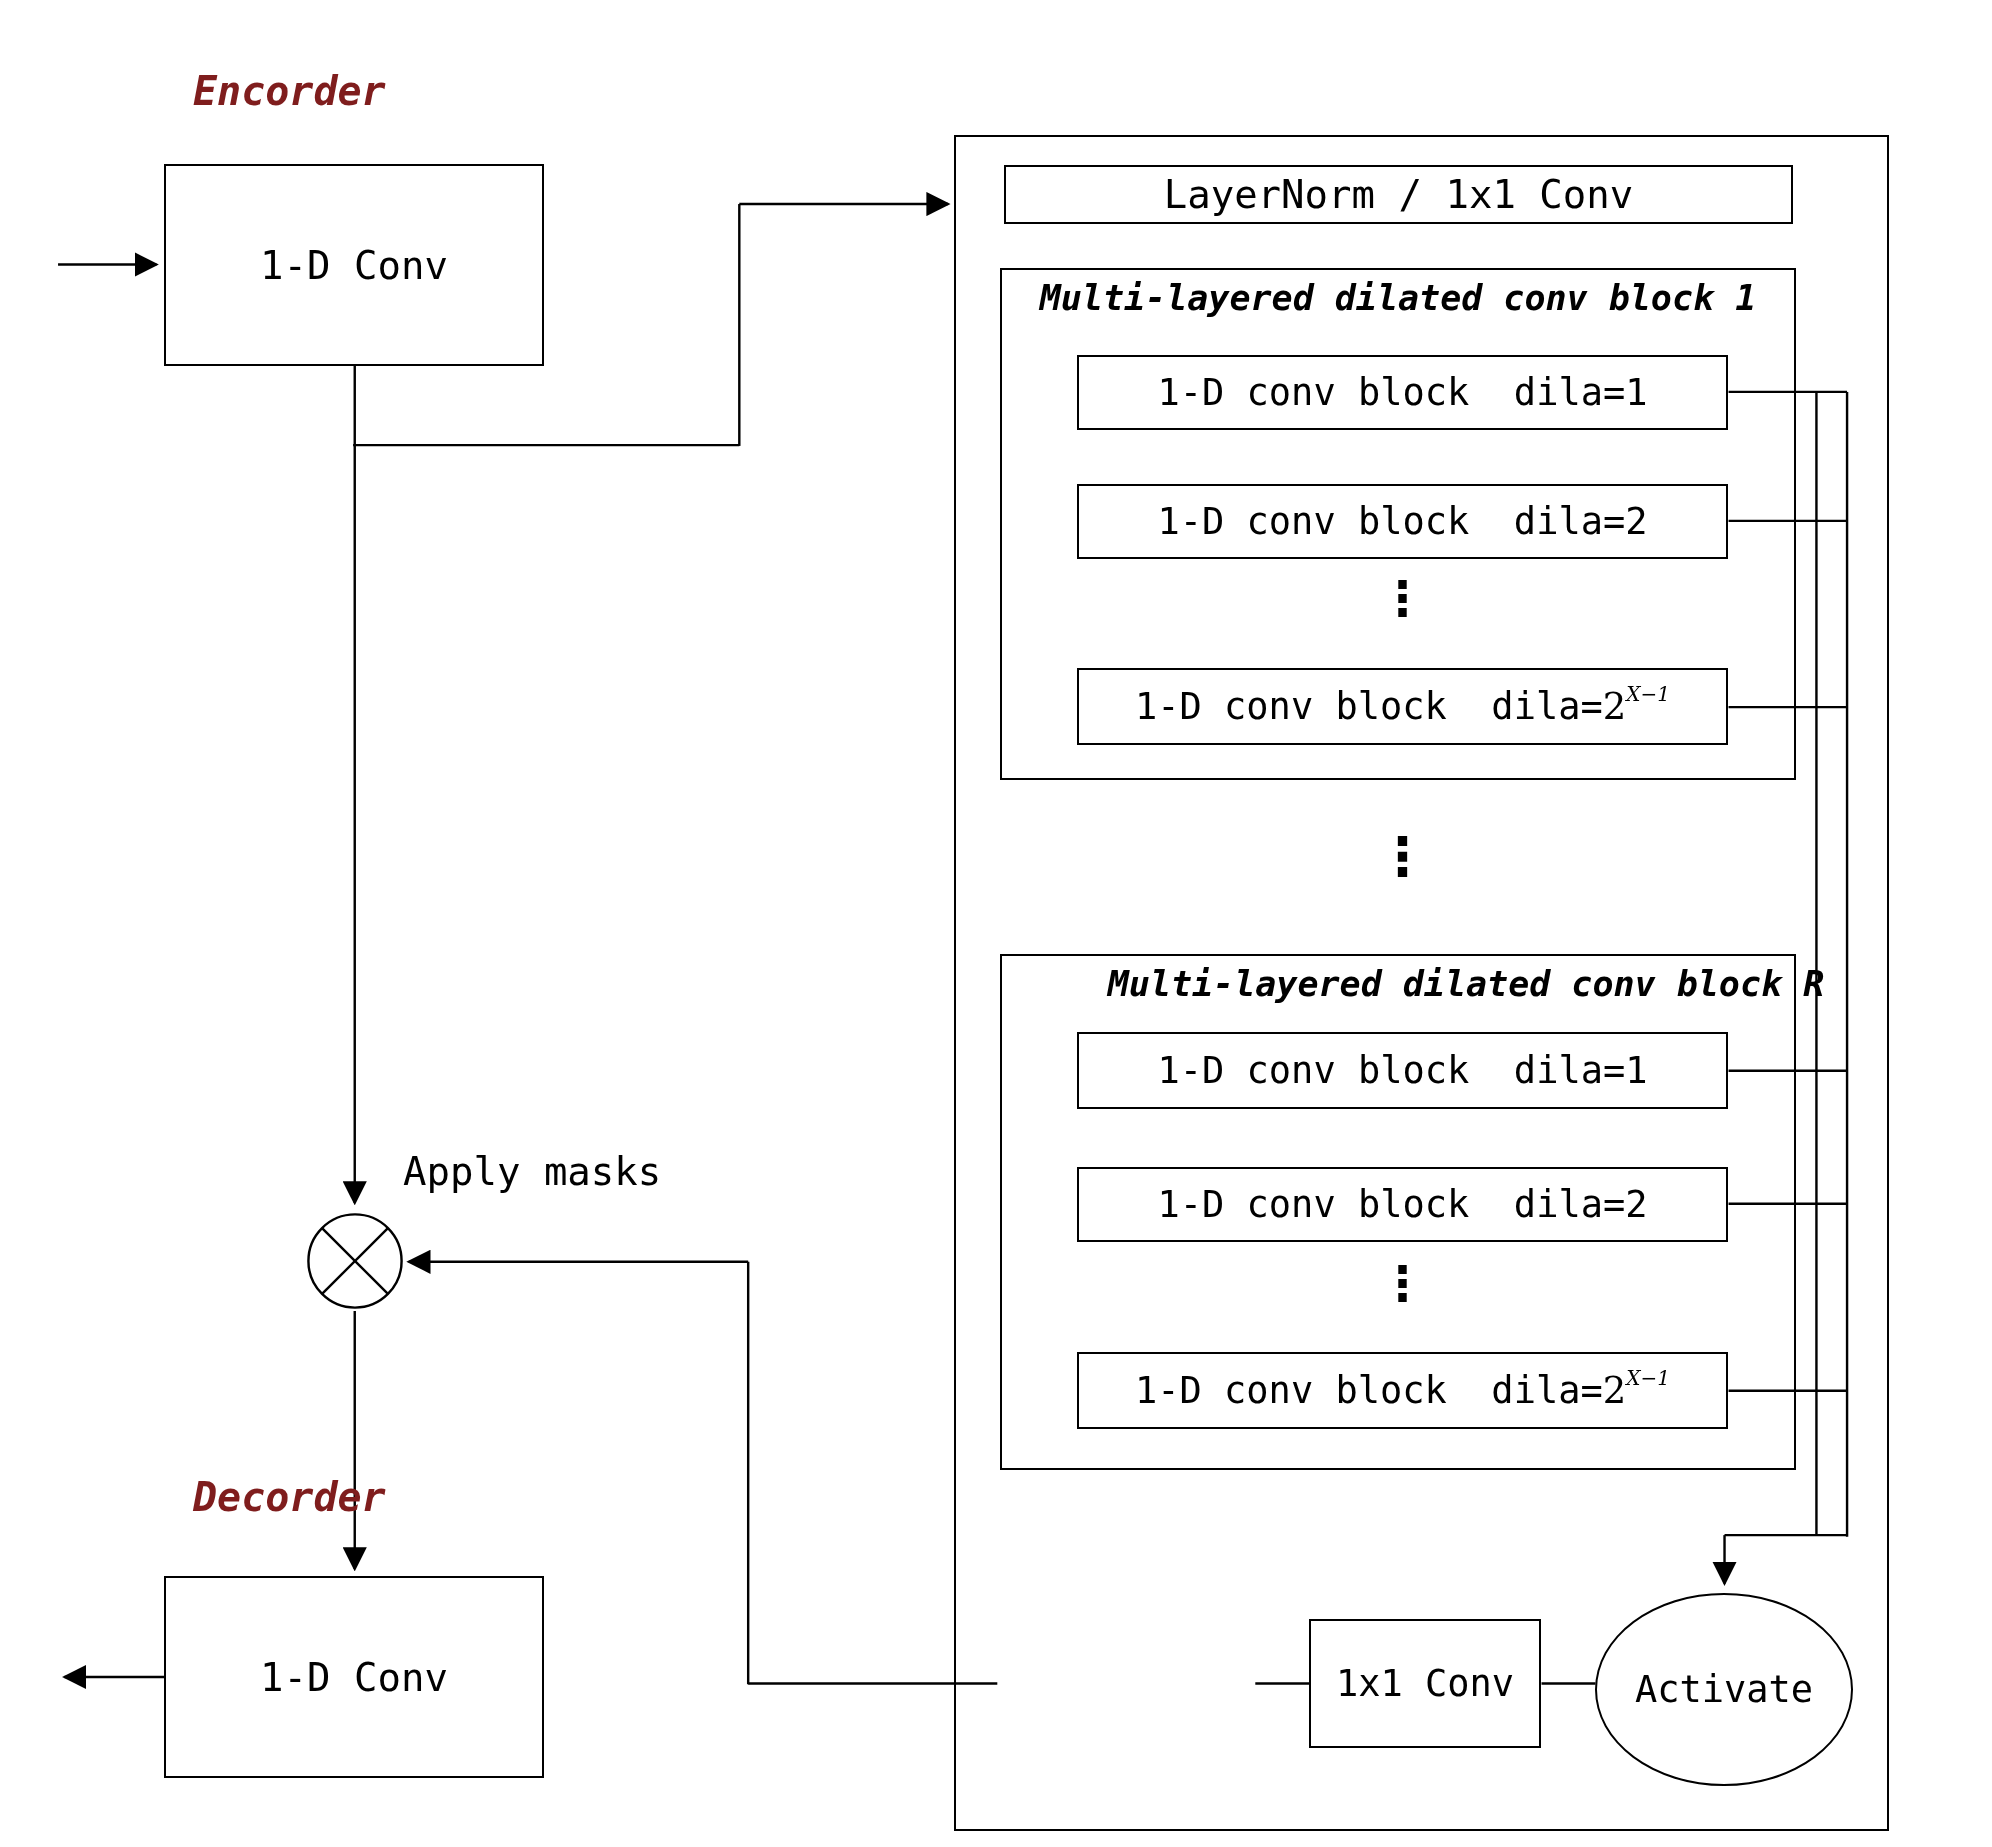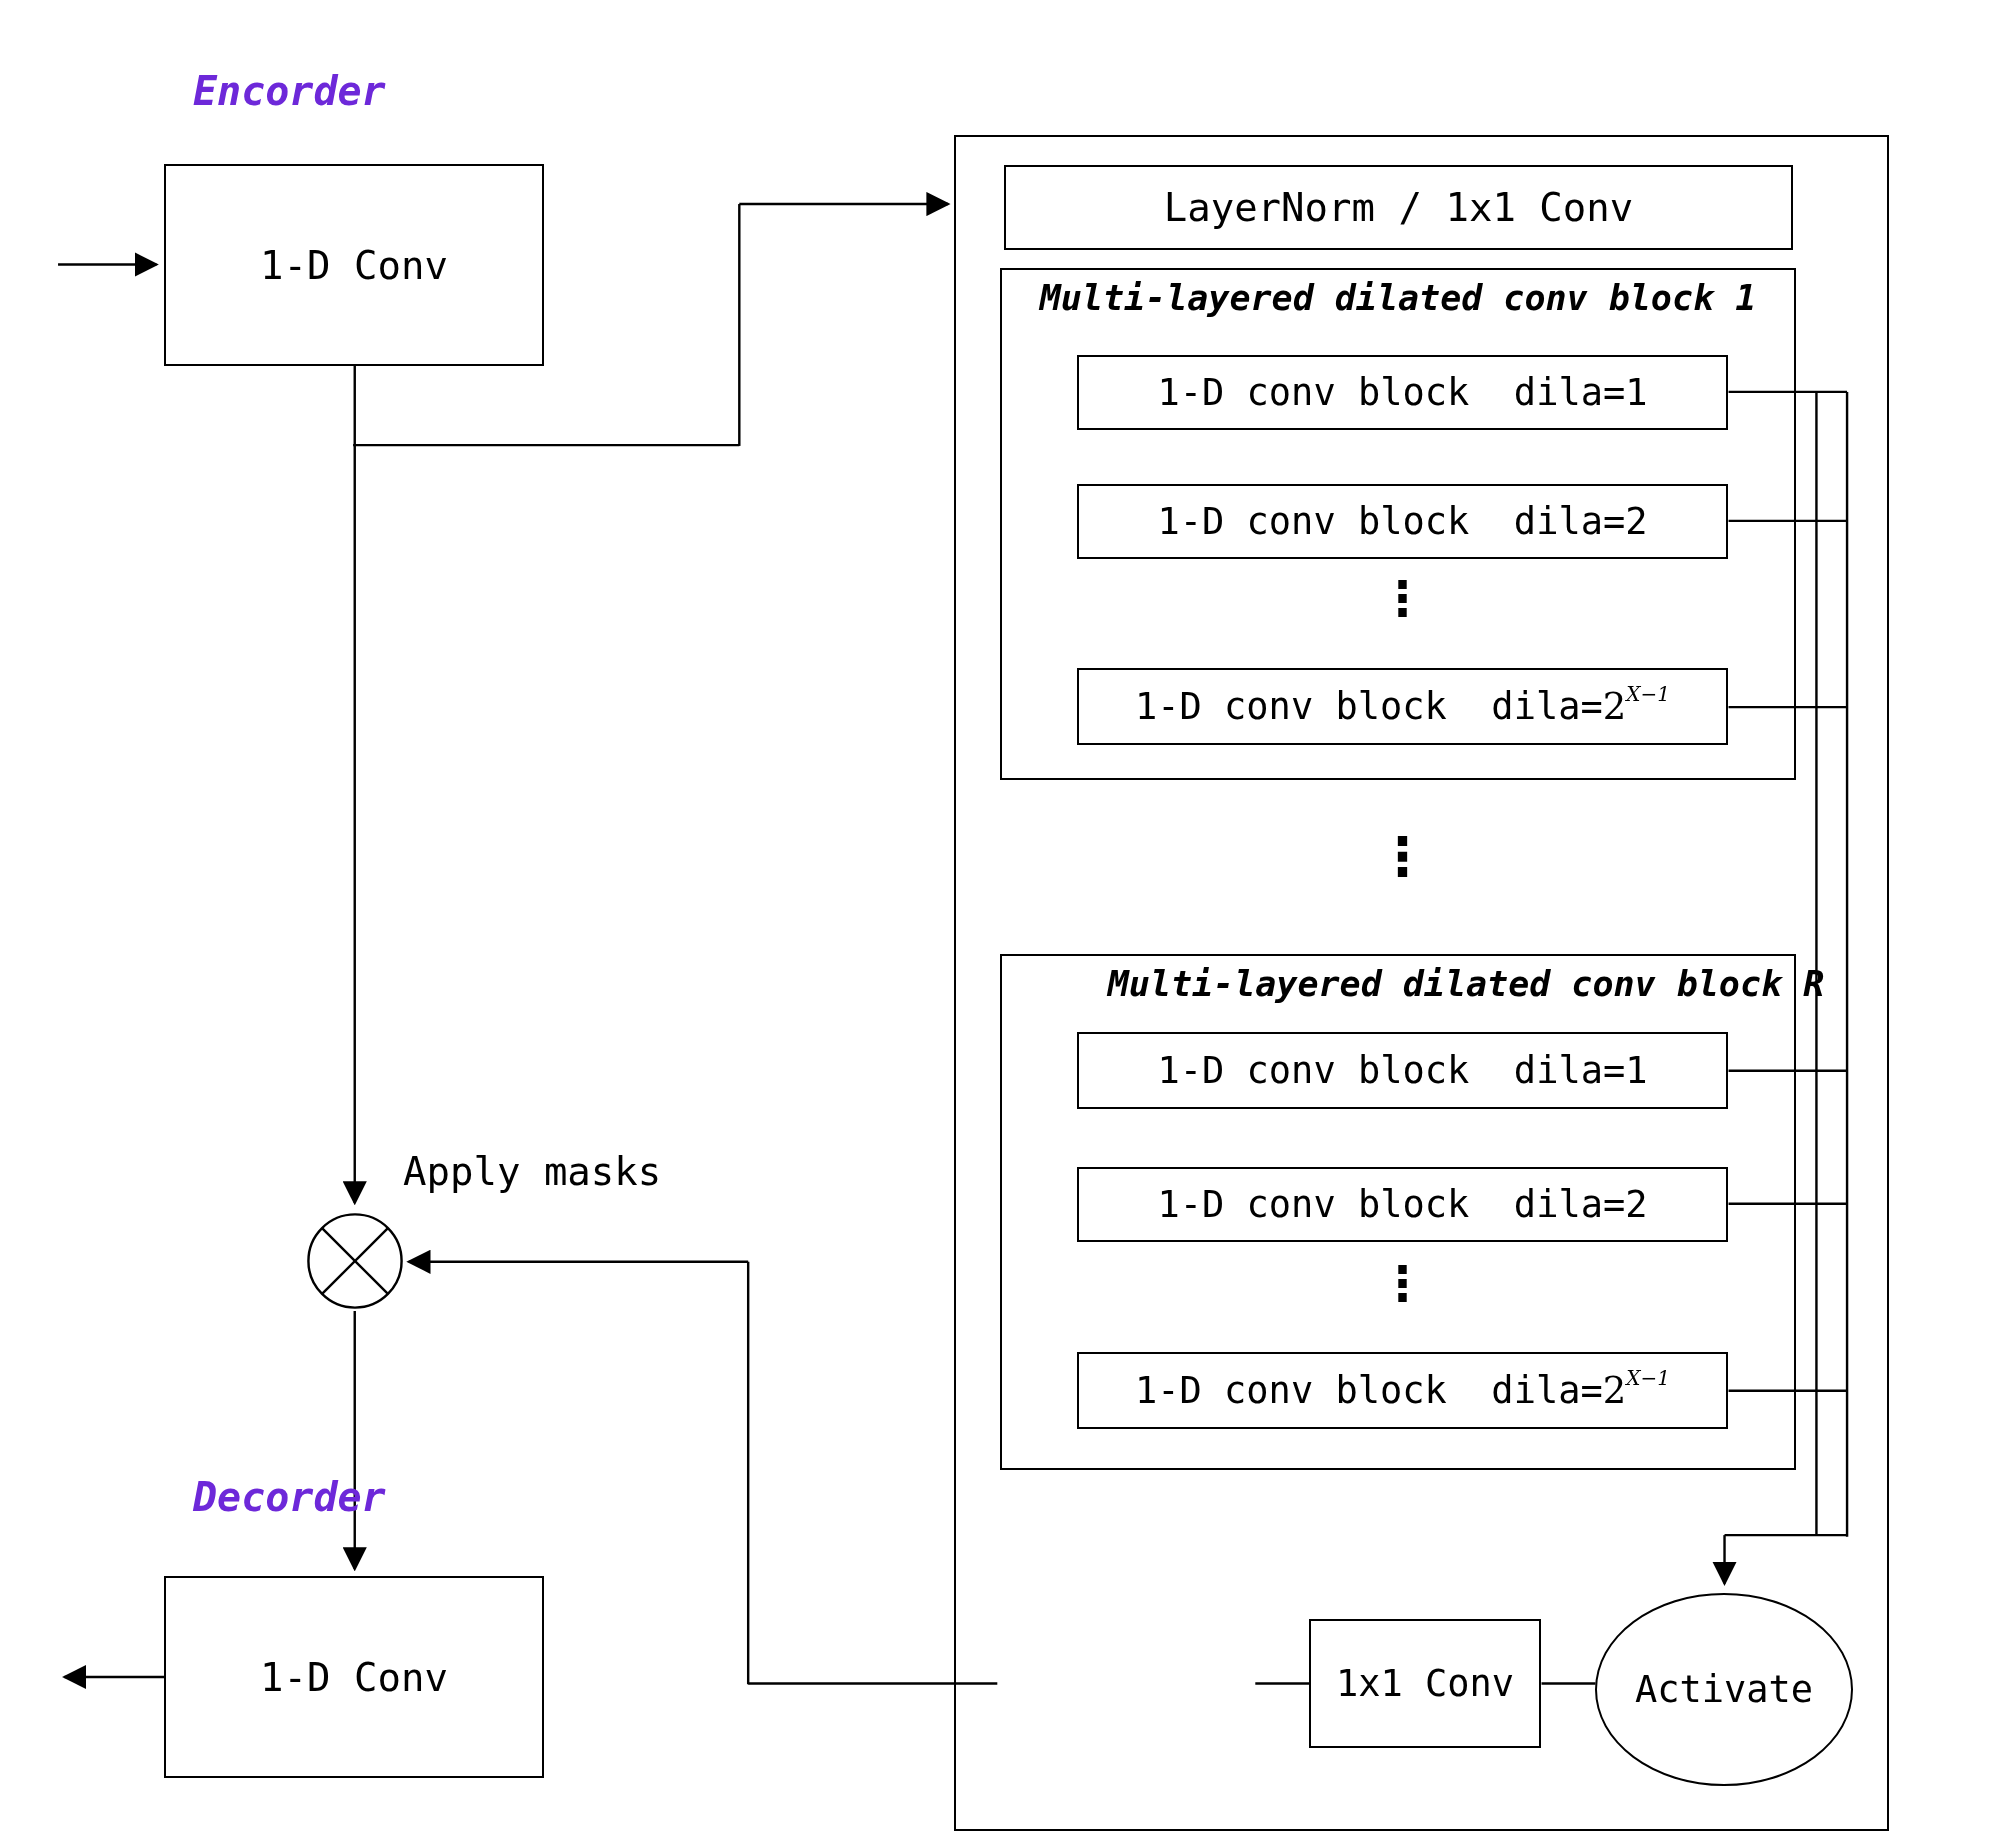--- a/index.html
+++ b/index.html
@@ -4,21 +4,21 @@
 <style>
   html,body{margin:0;padding:0;background:#ffffff;}
   #canvas{position:relative;width:1993px;height:1848px;background:#ffffff;overflow:hidden;
           font-family:"DejaVu Sans Mono",monospace;color:#000;}
   .wires{position:absolute;left:0;top:0;z-index:1;}
   .box{position:absolute;border:2.4px solid #000;box-sizing:border-box;background:transparent;
        display:flex;align-items:center;justify-content:center;z-index:2;}
   .container-box{position:absolute;border:2.4px solid #000;box-sizing:border-box;z-index:2;}
   .ellipse{position:absolute;border:2.4px solid #000;border-radius:50%;box-sizing:border-box;
            display:flex;align-items:center;justify-content:center;z-index:2;background:transparent;}
-  .label-cyan{position:absolute;font-style:italic;font-weight:bold;color:#6d28d9;
+  .label-cyan{position:absolute;font-style:italic;font-weight:bold;color:#7f1d1d;
               font-size:40px;z-index:3;white-space:pre;}
   .block-title{position:absolute;font-style:italic;font-weight:bold;font-size:35px;
                text-align:center;z-index:3;white-space:pre;}
   .plain-label{position:absolute;font-size:39px;z-index:3;white-space:pre;}
   .dots{position:absolute;font-family:"DejaVu Sans",sans-serif;font-weight:bold;
         font-size:48px;z-index:3;text-align:center;line-height:1.0;}
   .dots-big{font-size:53px;}
   .big-text{font-size:39px;}
   .row-text{font-size:37px;}
   .conv-row{position:absolute;border:2.4px solid #000;box-sizing:border-box;display:flex;
@@ -81,21 +81,21 @@
       <line x1="20" y1="102" x2="102" y2="20" stroke="#000" stroke-width="3"></line>
     </svg>
   </div>
 
   <div class="box big-text" style="left:164px;top:1576px;width:380px;height:202px;">
     <span>1-D Conv</span>
   </div>
 
   <div class="container-box" style="left:954px;top:135px;width:935px;height:1696px;"></div>
 
-  <div class="box big-text" style="left:1004px;top:165px;width:789px;height:85px;">
+  <div class="box big-text" style="left:1004px;top:165px;width:789px;height:59px;">
     <span>LayerNorm / 1x1 Conv</span>
   </div>
 
   <div class="container-box" style="left:1000px;top:268px;width:796px;height:512px;"></div>
   <div class="block-title" style="left:1000px;top:278px;width:796px;">Multi-layered dilated conv block 1</div>
 
   <div class="conv-row" style="left:1077px;top:355px;width:651px;height:75px;">
     <span class="row-label">1-D conv block  dila=1</span>
       <span class="row-base"></span>
       <span class="row-sup"></span>

